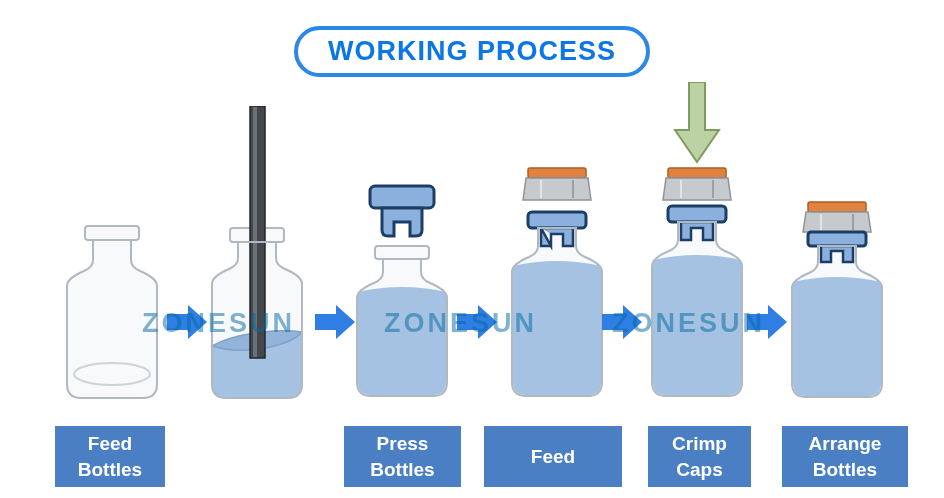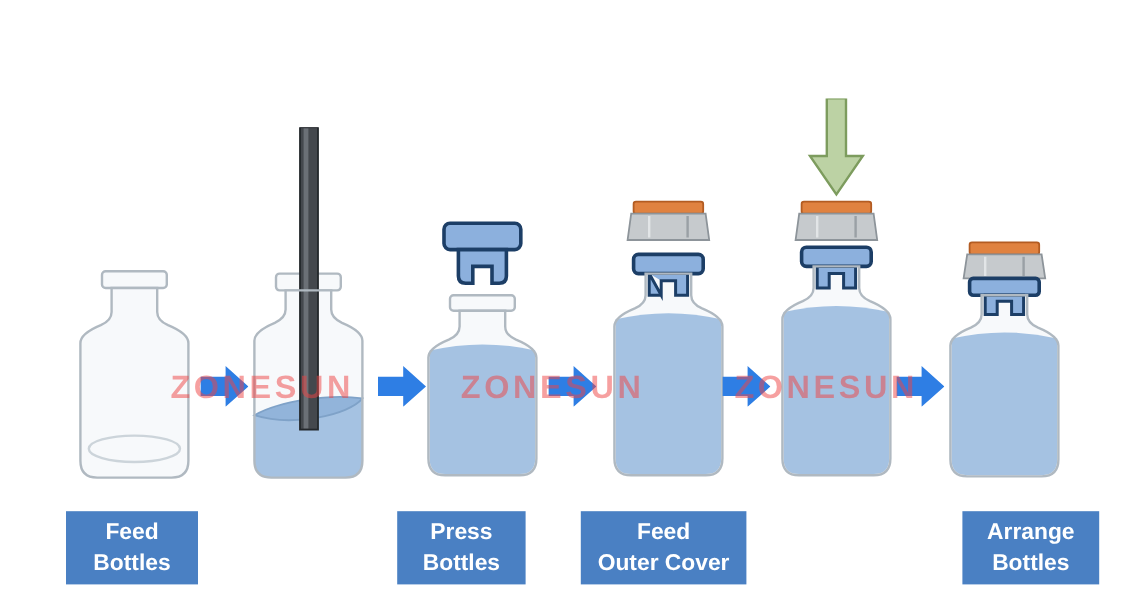--- a/index.html
+++ b/index.html
@@ -10,36 +10,39 @@
   .title-pill{
     position:absolute;top:26px;left:50%;transform:translateX(-50%);
     border:4px solid #2b87e8;border-radius:28px;
     padding:6px 30px;background:#ffffff;
   }
   .title-pill span{
     color:#0b76e6;font-size:27px;font-weight:bold;letter-spacing:1px;white-space:nowrap;
   }
   .wm{
     position:absolute;top:308px;font-size:27px;font-weight:bold;letter-spacing:3px;
-    color:#ef4444;opacity:0.5;z-index:5;pointer-events:none;
+    color:#0369a1;opacity:0.5;z-index:5;pointer-events:none;
   }
   .stage{position:absolute;z-index:1;}
   .arrow{position:absolute;top:305px;z-index:2;}
   .step-label{
     position:absolute;top:426px;height:61px;background:#4a80c3;color:#ffffff;
     display:flex;flex-direction:column;align-items:center;justify-content:center;
     font-weight:bold;font-size:19px;line-height:1.35;text-align:center;z-index:3;
   }
   .step-label span{display:block;white-space:nowrap;}
 </style>
 </head>
 <body>
 
 <div class="canvas">
 
+  <div class="title-pill">
+    <span>WORKING PROCESS</span>
+  </div>
 
   <span class="wm" style="left:142px">ZONESUN</span>
   <span class="wm" style="left:384px">ZONESUN</span>
   <span class="wm" style="left:612px">ZONESUN</span>
 
   <svg class="stage" style="left:58px;top:224px" width="108" height="182" viewBox="0 0 108 182">
     <rect x="27" y="2" width="54" height="14" rx="3" fill="#f7f9fb" stroke="#b0b9c1" stroke-width="2"></rect>
     <path d="M35,16 L73,16 L73,36 Q73,43 82,47 Q99,54 99,62 L99,160 Q99,174 85,174 L23,174 Q9,174 9,160 L9,62 Q9,54 26,47 Q35,43 35,36 Z" fill="#f7f9fb" stroke="#b0b9c1" stroke-width="2"></path>
     <ellipse cx="54" cy="150" rx="38" ry="11" fill="none" stroke="#ccd4da" stroke-width="2"></ellipse>
   </svg>
@@ -125,26 +128,29 @@
     <polygon points="0,9 21,9 21,0 40,17 21,34 21,25 0,25" fill="#2e7ee4"></polygon>
   </svg>
   <svg class="arrow" style="left:747px" width="40" height="34" viewBox="0 0 40 34">
     <polygon points="0,9 21,9 21,0 40,17 21,34 21,25 0,25" fill="#2e7ee4"></polygon>
   </svg>
 
   <div class="step-label" style="left:55px;width:110px">
     <span>Feed</span>
     <span>Bottles</span>
   </div>
-  <div class="step-label" style="left:331px;width:107px">
+  <div class="step-label" style="left:344px;width:117px">
     <span>Press</span>
     <span>Bottles</span>
   </div>
   <div class="step-label" style="left:484px;width:138px">
     <span>Feed</span>
-    <span>Outer Cover</span>
   </div>
-  <div class="step-label" style="left:802px;width:114px">
+  <div class="step-label" style="left:648px;width:103px">
+    <span>Crimp</span>
+    <span>Caps</span>
+  </div>
+  <div class="step-label" style="left:782px;width:126px">
     <span>Arrange</span>
     <span>Bottles</span>
   </div>
 
 </div>
 
 </body></html>

